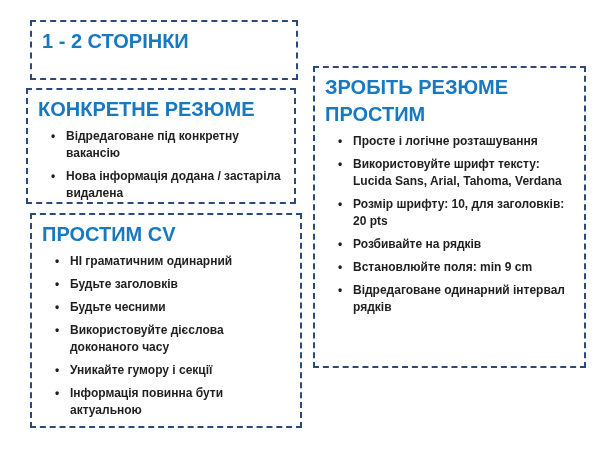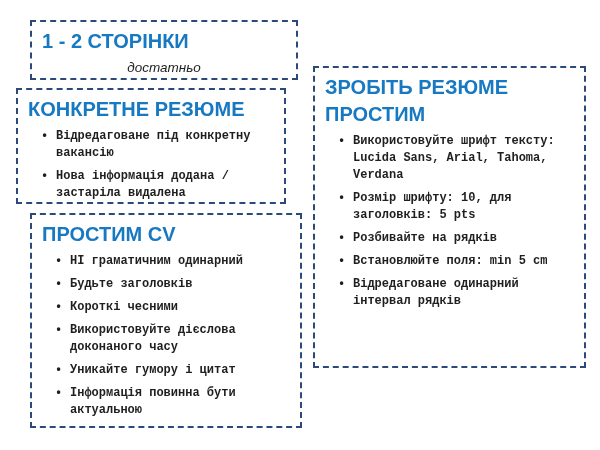--- a/index.html
+++ b/index.html
@@ -22,21 +22,21 @@
     background:var(--bg);
   }
   .box{
     position:absolute;
     border:2px dashed var(--border);
     background:var(--bg);
     padding:4px 8px 4px 8px;
     overflow:hidden;
   }
   .box-pages   {left:30px; top:20px;  width:268px; height:60px;}
-  .box-specific{left:16px; top:88px;  width:270px; height:116px;}
+  .box-specific{left:26px; top:88px;  width:270px; height:116px;}
   .box-princ   {left:30px; top:213px; width:272px; height:215px;}
   .box-simple  {left:313px;top:66px;  width:273px; height:302px;}
 
   .box-title{
     color:var(--heading);
     font-weight:bold;
     font-size:20px;
     line-height:27px;
     margin:2px 0 5px 2px;
     letter-spacing:0px;
@@ -55,65 +55,64 @@
     padding:0 4px 0 14px;
   }
   ul.bullets li{
     position:relative;
     padding-left:16px;
     color:var(--text);
     font-weight:bold;
     font-size:12px;
     line-height:17px;
     margin-bottom:6px;
-    font-family:Liberation Mono, monospace;
   }
   ul.bullets li::before{
     content:"•";
     position:absolute;
     left:1px;
     top:0;
     font-size:12px;
     color:var(--text);
   }
 </style>
 </head>
 <body>
 
 <div class="slide">
 
   <div class="box box-pages">
     <div class="box-title">1 - 2 СТОРІНКИ</div>
-    <div class="box-subtitle">достатньо</div>
   </div>
 
   <div class="box box-specific">
     <div class="box-title">КОНКРЕТНЕ РЕЗЮМЕ</div>
     <ul class="bullets">
         <li>Відредаговане під конкретну вакансію</li>
         <li>Нова інформація додана / застаріла видалена</li>
       </ul>
   </div>
 
   <div class="box box-princ">
     <div class="box-title">ПРОСТИМ CV</div>
     <ul class="bullets">
         <li>НІ граматичним одинарний</li>
         <li>Будьте заголовків</li>
-        <li>Короткі чесними</li>
+        <li>Будьте чесними</li>
         <li>Використовуйте дієслова доконаного часу</li>
-        <li>Уникайте гумору і цитат</li>
+        <li>Уникайте гумору і секції</li>
         <li>Інформація повинна бути актуальною</li>
       </ul>
   </div>
 
   <div class="box box-simple">
     <div class="box-title">ЗРОБІТЬ РЕЗЮМЕ ПРОСТИМ</div>
     <ul class="bullets">
+        <li>Просте і логічне розташування</li>
         <li>Використовуйте шрифт тексту: Lucida Sans, Arial, Tahoma, Verdana</li>
-        <li>Розмір шрифту: 10, для заголовків: 5 pts</li>
+        <li>Розмір шрифту: 10, для заголовків: 20 pts</li>
         <li>Розбивайте на рядків</li>
-        <li>Встановлюйте поля: min 5 cm</li>
+        <li>Встановлюйте поля: min 9 cm</li>
         <li>Відредаговане одинарний інтервал рядків</li>
       </ul>
   </div>
 
 </div>
 
 </body></html>

